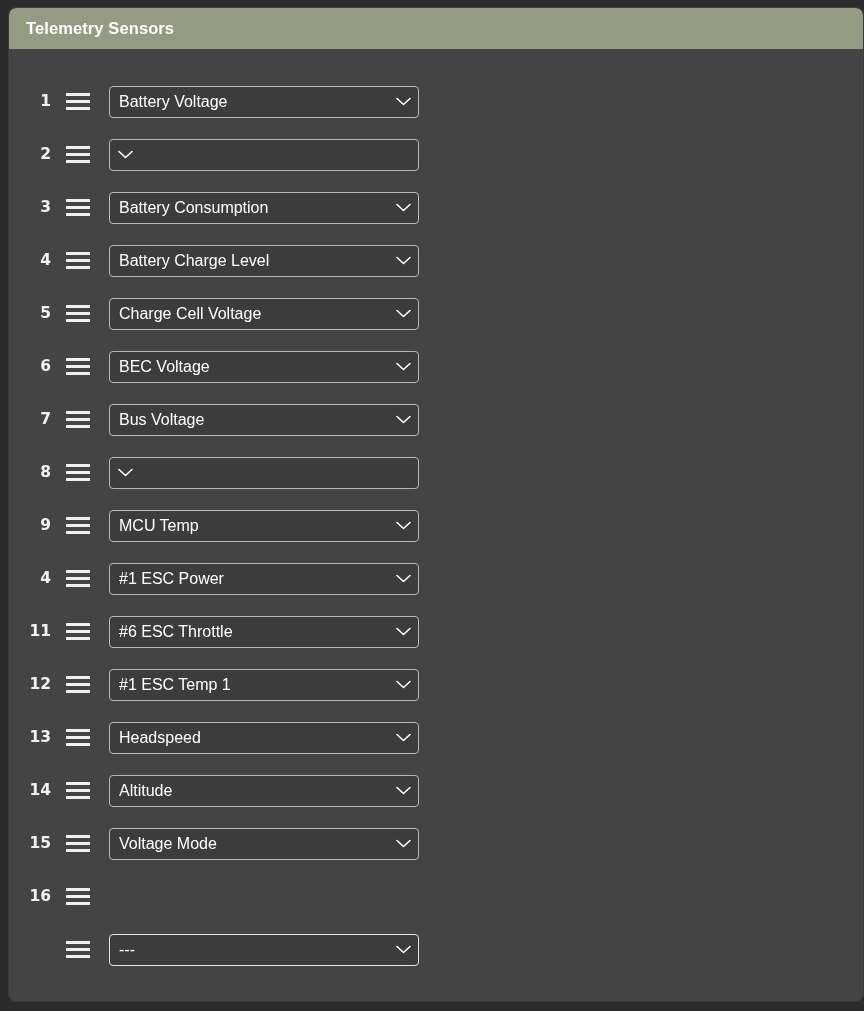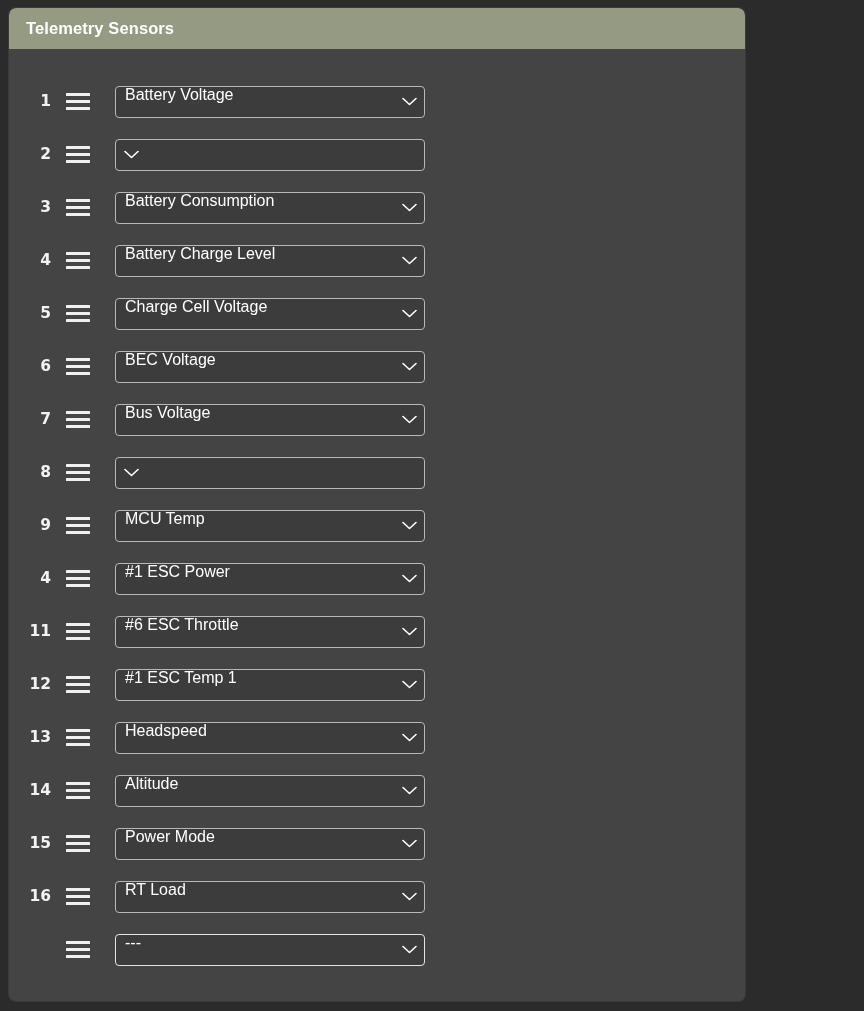--- a/index.html
+++ b/index.html
@@ -10,21 +10,21 @@
     height: 1011px;
     background: #2b2b2b;
     font-family: "Liberation Sans", sans-serif;
     overflow: hidden;
   }
 
   .panel {
     position: absolute;
     left: 9px;
     top: 8px;
-    width: 736px;
+    width: 854px;
     height: 993px;
     background: #444444;
     border-radius: 7px;
     overflow: hidden;
     box-shadow: 0 0 0 1px #3a3a3a;
   }
 
   .panel-header {
     height: 41px;
     background: #959a83;
@@ -77,28 +77,28 @@
   .drag-handle span {
     display: block;
     width: 24px;
     height: 3px;
     background: #f0f0f0;
     border-radius: 0.5px;
   }
 
   .sensor-select {
     position: relative;
-    margin-left: 20px;
+    margin-left: 14px;
     width: 310px;
     height: 32px;
     background: #3c3c3c;
     border: 1px solid #b8b8b8;
     border-radius: 4px;
     display: flex;
-    align-items: flex-start;
+    align-items: center;
     cursor: pointer;
   }
   .sensor-select.highlighted {
     border-color: #e4e4e4;
   }
 
   .sensor-select-label {
     color: #ffffff;
     font-size: 16px;
     padding-left: 9px;
@@ -351,42 +351,34 @@
         </div>
       </div>
       <div class="sensor-row">
         <div class="row-index">15</div>
         <div class="drag-handle">
           <span></span>
           <span></span>
           <span></span>
         </div>
         <div class="sensor-select">
-          <span class="sensor-select-label">Power Mode</span>
+          <span class="sensor-select-label">Voltage Mode</span>
           <span class="sensor-select-arrow">
             <svg width="15" height="9" viewBox="0 0 15 9">
               <path d="M1 1.5 L7.5 7.5 L14 1.5" fill="none" stroke="#ffffff" stroke-width="1.6" stroke-linecap="round" stroke-linejoin="round"></path>
             </svg>
           </span>
         </div>
       </div>
       <div class="sensor-row">
         <div class="row-index">16</div>
         <div class="drag-handle">
           <span></span>
           <span></span>
           <span></span>
-        </div>
-        <div class="sensor-select">
-          <span class="sensor-select-label">RT Load</span>
-          <span class="sensor-select-arrow">
-            <svg width="15" height="9" viewBox="0 0 15 9">
-              <path d="M1 1.5 L7.5 7.5 L14 1.5" fill="none" stroke="#ffffff" stroke-width="1.6" stroke-linecap="round" stroke-linejoin="round"></path>
-            </svg>
-          </span>
         </div>
       </div>
       <div class="sensor-row">
         <div class="row-index"></div>
         <div class="drag-handle">
           <span></span>
           <span></span>
           <span></span>
         </div>
         <div class="sensor-select highlighted">

